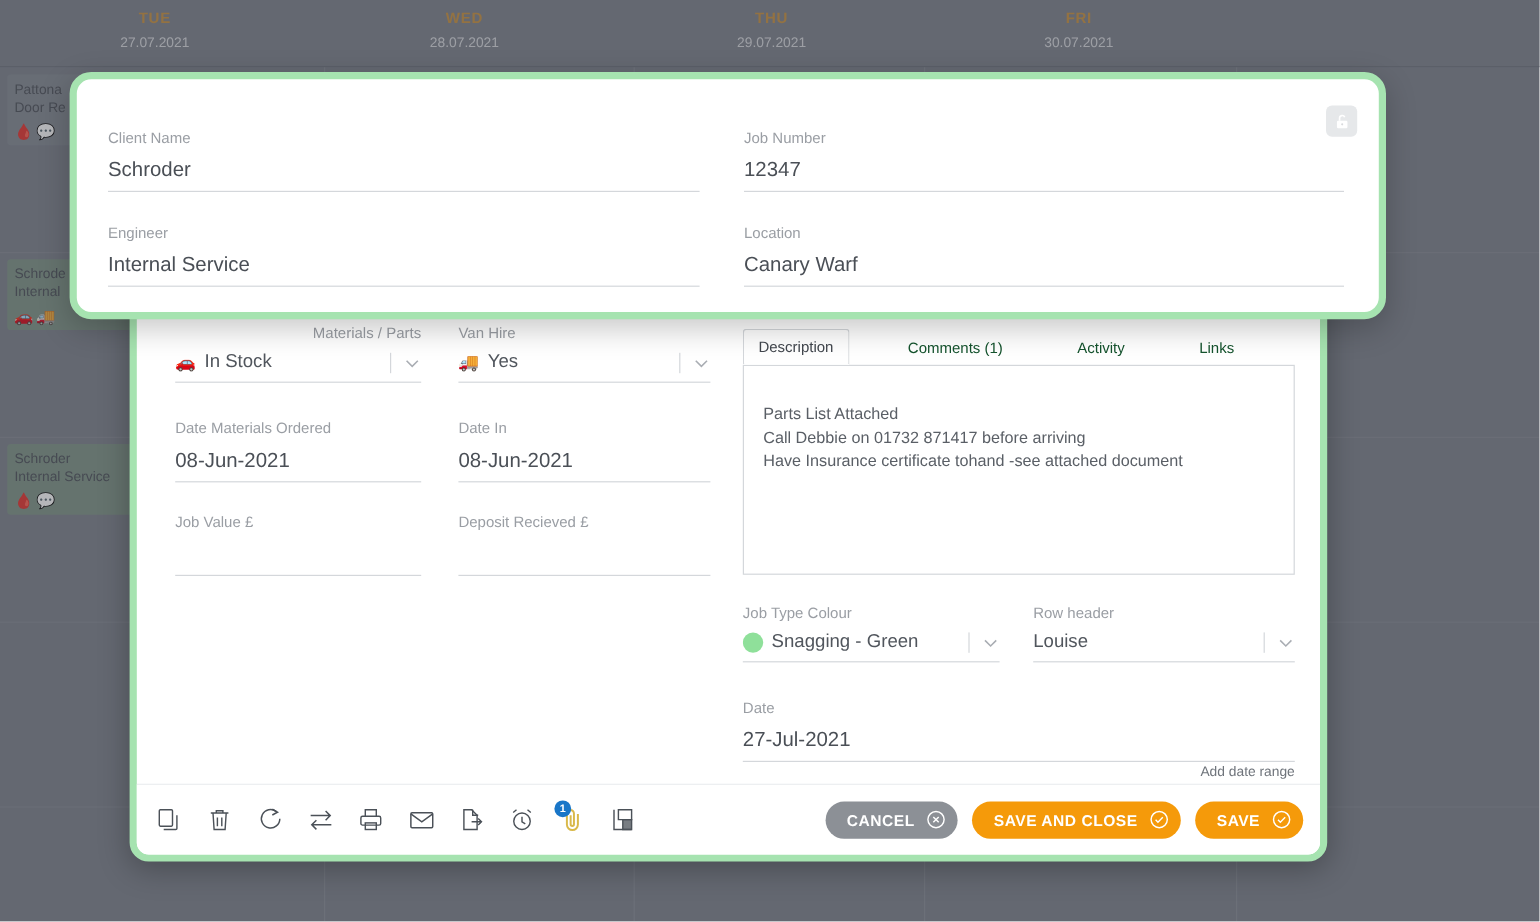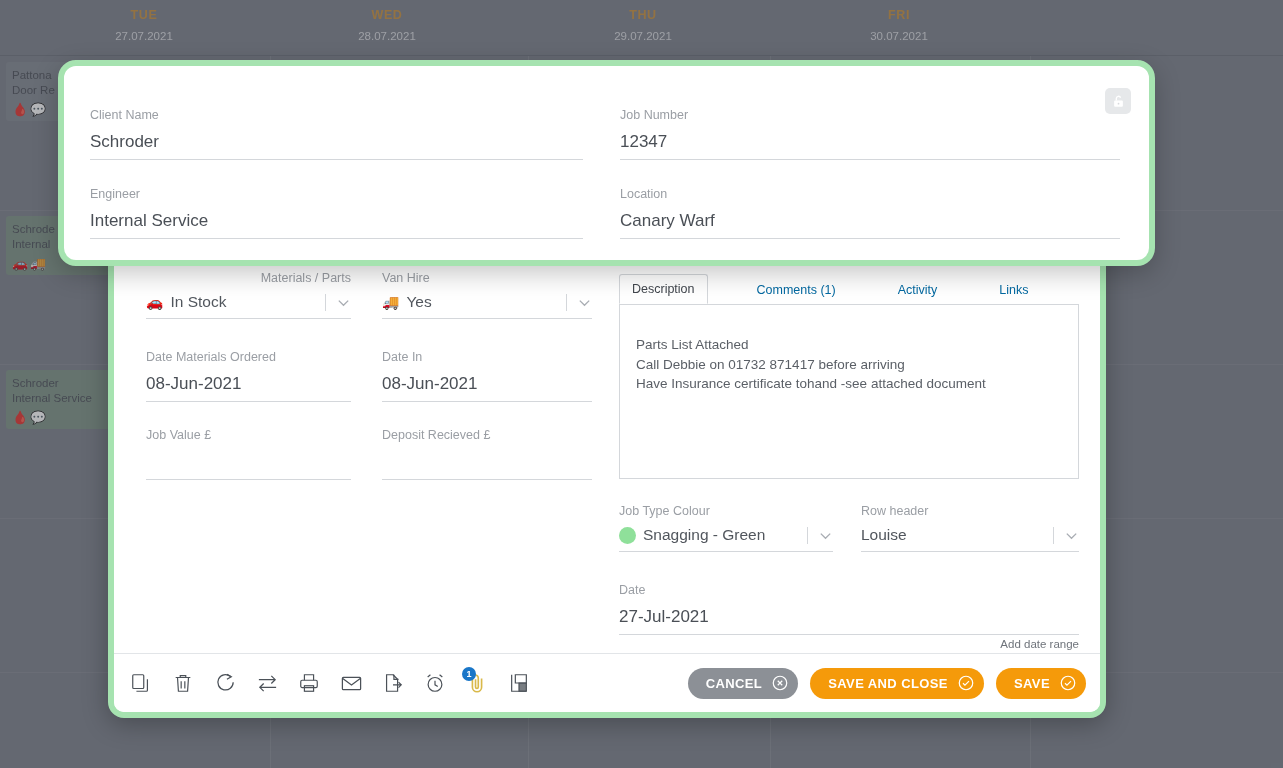--- a/index.html
+++ b/index.html
@@ -111,21 +111,21 @@
     width: 17px; height: 17px; border-radius: 50%;
     background: #8fe09a; flex: none;
   }
 
   
   #tabs {
     position: absolute; left: 505px; top: 182px; width: 460px;
     display: flex; align-items: flex-end; font-size: 12.5px; gap: 36px;
   }
   .tab {
-    padding: 7px 12px 7px 12px; color: #0369a1;
+    padding: 7px 12px 7px 12px; color: #14532d;
     border: 1px solid transparent; border-bottom: none;
     white-space: nowrap;
   }
   .tab.active {
     background: #fff; color: #41464d;
     border-color: #d4d7db; border-bottom: 1px solid #fff;
     border-radius: 3px 3px 0 0; position: relative; z-index: 2;
   }
   #desc-box {
     position: absolute; left: 505px; top: 212px; width: 460px; height: 175px;
@@ -166,21 +166,21 @@
   .btn.grey { background: #8c9096; }
   .btn.orange { background: #f59a0a; }
   .btn-ic { width: 18px; height: 18px; flex: none; }
 </style>
 </head>
 <body>
 
 <div id="app">
 
   <div id="cal-header">
-    <div class="day-col-head" style="left:44px">
+    <div class="day-col-head" style="left:29px">
       <div class="day-name">TUE</div>
       <div class="day-date">27.07.2021</div>
     </div>
     <div class="day-col-head" style="left:287px">
       <div class="day-name">WED</div>
       <div class="day-date">28.07.2021</div>
     </div>
     <div class="day-col-head" style="left:543px">
       <div class="day-name">THU</div>
       <div class="day-date">29.07.2021</div>

